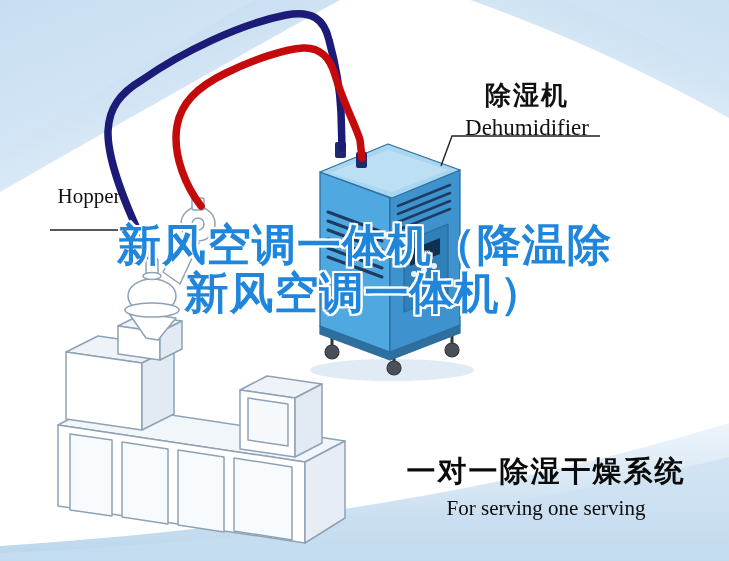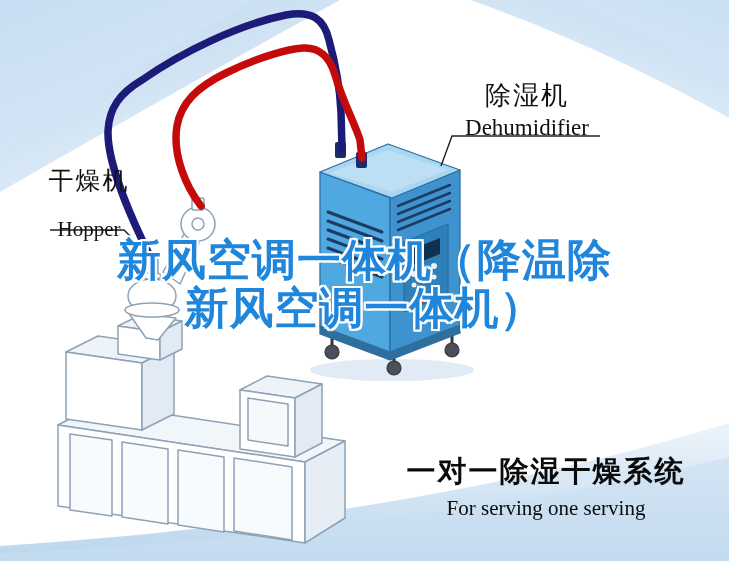--- a/index.html
+++ b/index.html
@@ -2,30 +2,30 @@
 <html><head>
 <meta charset="utf-8">
 <style>
   html,body{margin:0;padding:0;background:#fff;}
   .stage{
     position:relative;width:729px;height:561px;overflow:hidden;background:#ffffff;
     font-family:"Liberation Sans",sans-serif;
   }
   .scene{position:absolute;left:0;top:0;width:729px;height:561px;}
   .label{position:absolute;text-align:center;color:#111;}
-  .label .cn{font-weight:normal;letter-spacing:2px;text-align:center;}
+  .label .cn{font-weight:bold;letter-spacing:2px;text-align:center;}
   .serif{font-family:Liberation Serif, serif;}
   .hopper-label{left:30px;top:164px;width:118px;}
   .hopper-label .cn{font-size:25px;}
   .hopper-label .en{font-size:21px;margin-top:20px;}
   .dehumidifier-label{left:449px;top:78px;width:156px;}
   .dehumidifier-label .cn{font-size:26px;}
   .dehumidifier-label .en{font-size:23px;margin-top:2px;}
   .watermark-title{
-    position:absolute;left:0;top:236px;width:100%;text-align:center;
+    position:absolute;left:0;top:221px;width:100%;text-align:center;
     font-size:44px;font-weight:bold;line-height:1.08;color:#1f86dc;letter-spacing:1px;
     text-shadow:-2px -2px 0 #fff,2px -2px 0 #fff,-2px 2px 0 #fff,2px 2px 0 #fff,
                 0 -2px 0 #fff,0 2px 0 #fff,-2px 0 0 #fff,2px 0 0 #fff;
   }
   .bottom-caption{position:absolute;left:396px;top:452px;width:300px;text-align:center;color:#0b0b0b;}
   .bottom-caption .cn{font-size:29px;font-weight:bold;letter-spacing:2px;}
   .bottom-caption .en{font-size:21px;margin-top:4px;}
 </style>
 </head>
 <body>
@@ -149,21 +149,20 @@
     <path d="M150,256 C136,228 107,166 108,131 C109,108 120,93 142,80 C182,52 240,24 286,15 C312,10 324,19 329,40 C335,62 340,88 341,112 L342,148" fill="none" stroke="#1c1c78" stroke-width="7.5" stroke-linecap="round"></path>
     <path d="M201,206 C187,188 172,156 177,126 C181,103 197,87 226,73 C254,59 286,49 303,48 C319,47 330,57 335,75 C343,102 355,124 360,140 L362,158" fill="none" stroke="#c40a0a" stroke-width="7.5" stroke-linecap="round"></path>
 
     <g stroke="#222" stroke-width="1.4" fill="none">
       <path d="M600,136 L452,136 L441,166"></path>
       <path d="M50,230 L124,230 L152,258"></path>
     </g>
   </svg>
 
   <div class="label hopper-label">
-    <div class="cn">干燥机</div>
     <div class="en serif">Hopper</div>
   </div>
 
   <div class="label dehumidifier-label">
     <div class="cn">除湿机</div>
     <div class="en serif">Dehumidifier</div>
   </div>
 
   <div class="watermark-title">
     <div>新风空调一体机（降温除</div>

